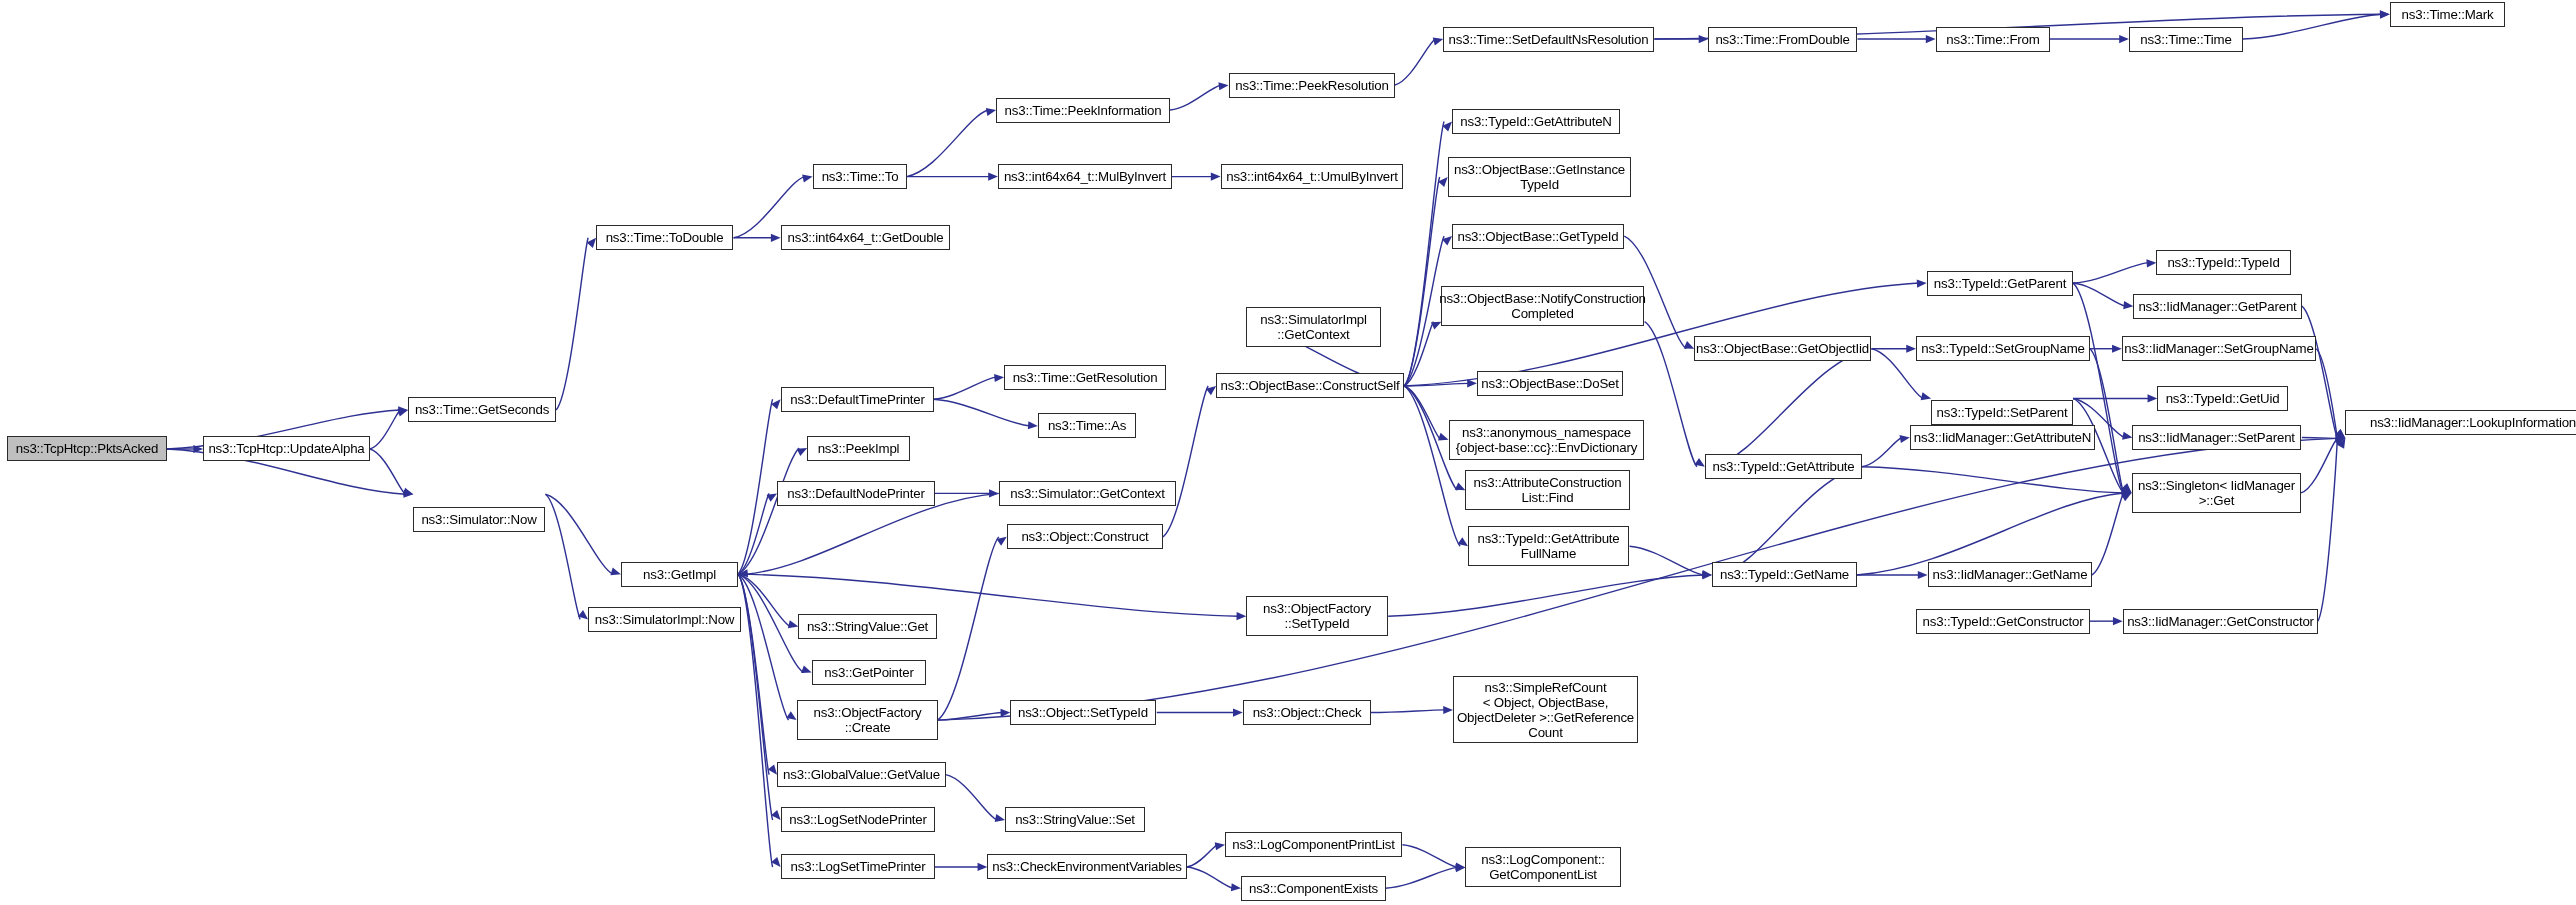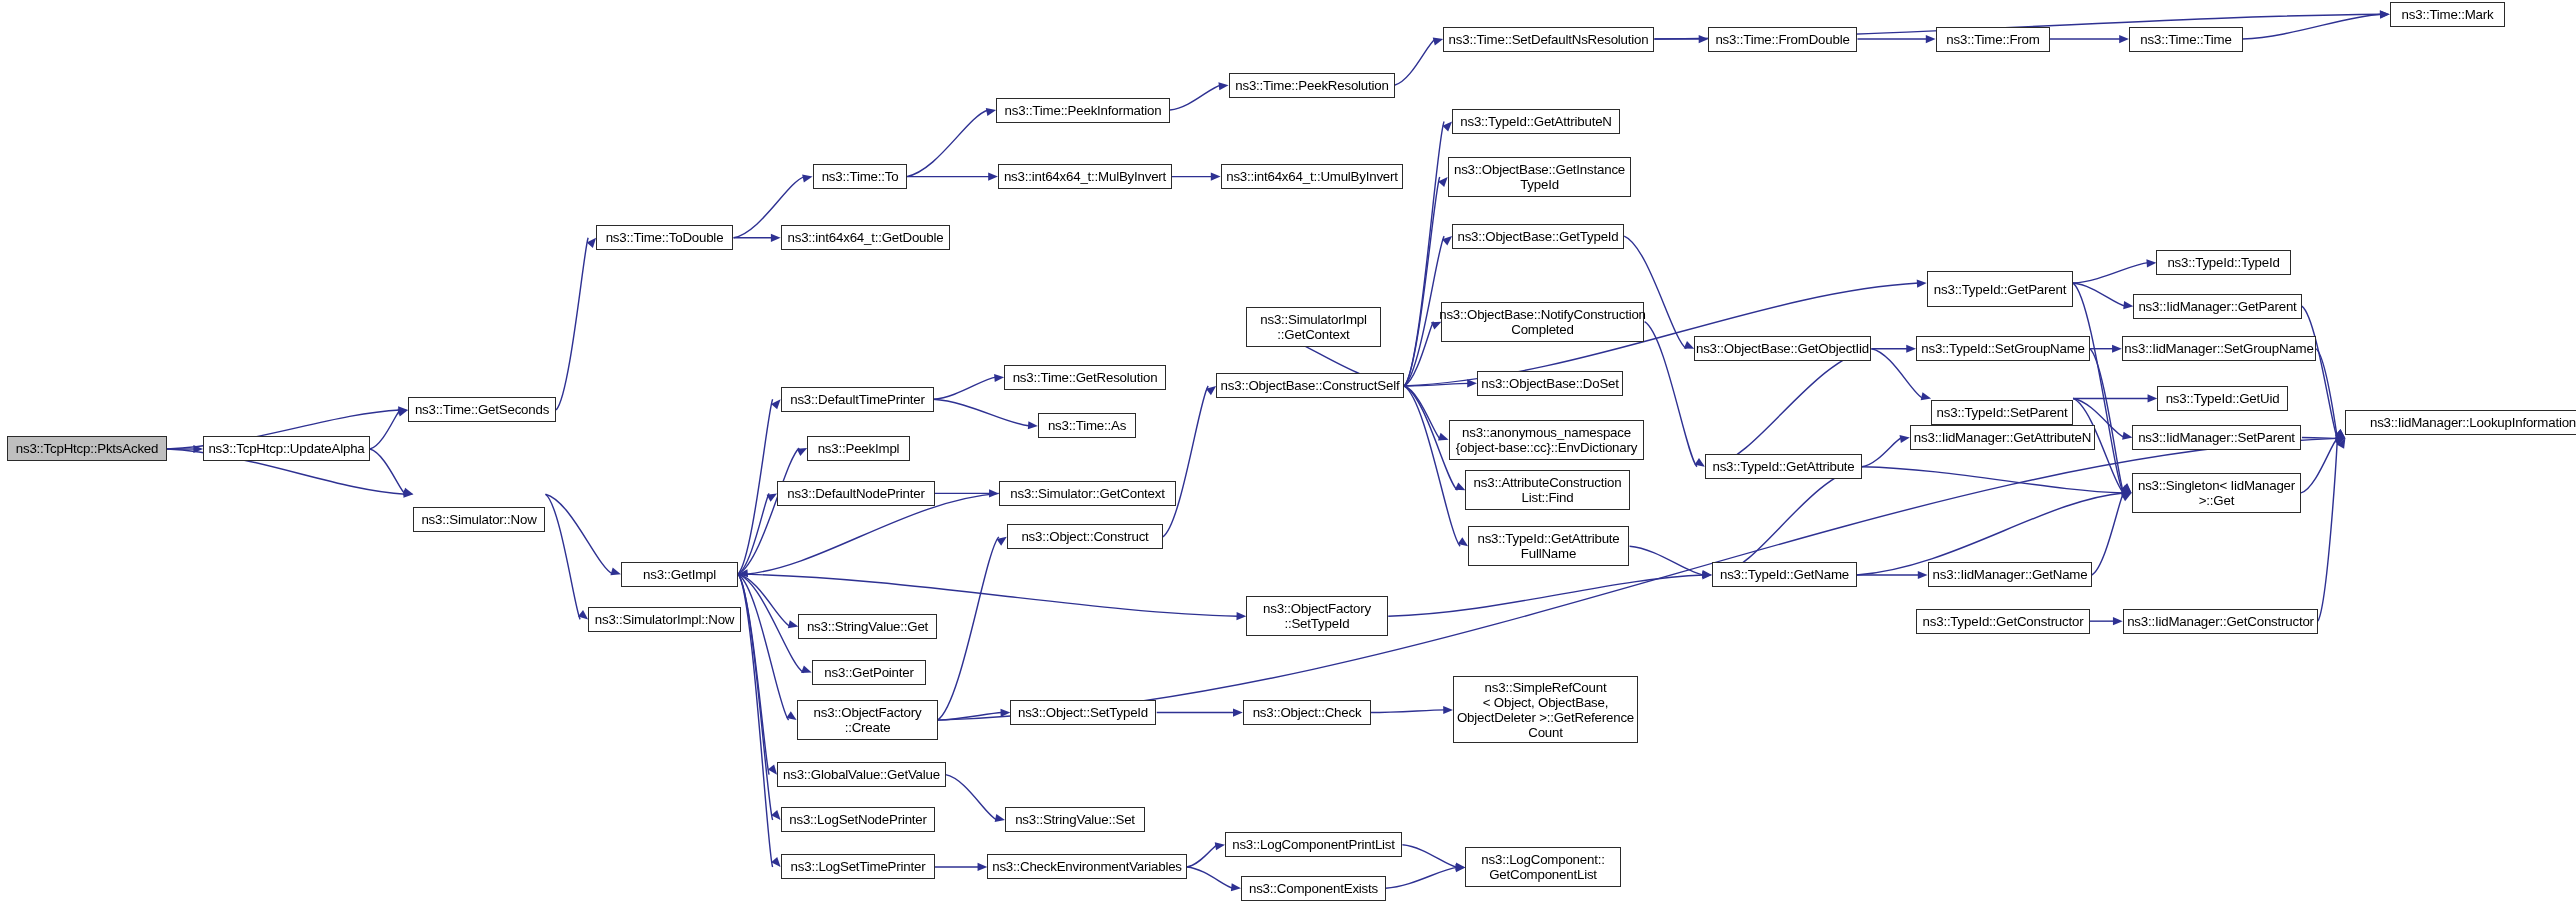--- a/index.html
+++ b/index.html
@@ -271,32 +271,32 @@
 GetComponentList</div>
       <div class="gnode" style="left: 1246px; top: 596px; width: 142px; height: 40px;">ns3::ObjectFactory
 ::SetTypeId</div>
       <div class="gnode" style="left: 1246px; top: 307px; width: 135px; height: 40px;">ns3::SimulatorImpl
 ::GetContext</div>
       <div class="gnode" style="left: 1216px; top: 373px; width: 188px; height: 25px;">ns3::ObjectBase::ConstructSelf</div>
       <div class="gnode" style="left: 1452px; top: 109px; width: 168px; height: 25px;">ns3::TypeId::GetAttributeN</div>
       <div class="gnode" style="left: 1448px; top: 157px; width: 183px; height: 40px;">ns3::ObjectBase::GetInstance
 TypeId</div>
       <div class="gnode" style="left: 1452px; top: 224px; width: 172px; height: 25px;">ns3::ObjectBase::GetTypeId</div>
-      <div class="gnode" style="left: 1441px; top: 302px; width: 203px; height: 40px;">ns3::ObjectBase::NotifyConstruction
+      <div class="gnode" style="left: 1441px; top: 286px; width: 203px; height: 40px;">ns3::ObjectBase::NotifyConstruction
 Completed</div>
       <div class="gnode" style="left: 1477px; top: 371px; width: 146px; height: 25px;">ns3::ObjectBase::DoSet</div>
       <div class="gnode" style="left: 1449px; top: 420px; width: 195px; height: 40px;">ns3::anonymous_namespace
 {object-base::cc}::EnvDictionary</div>
       <div class="gnode" style="left: 1465px; top: 470px; width: 165px; height: 40px;">ns3::AttributeConstruction
 List::Find</div>
       <div class="gnode" style="left: 1468px; top: 526px; width: 161px; height: 40px;">ns3::TypeId::GetAttribute
 FullName</div>
       <div class="gnode" style="left: 1694px; top: 336px; width: 177px; height: 25px;">ns3::ObjectBase::GetObjectIid</div>
       <div class="gnode" style="left: 1705px; top: 454px; width: 157px; height: 25px;">ns3::TypeId::GetAttribute</div>
-      <div class="gnode" style="left: 1927px; top: 271px; width: 146px; height: 36px;">ns3::TypeId::GetParent</div>
+      <div class="gnode" style="left: 1927px; top: 271px; width: 146px; height: 25px;">ns3::TypeId::GetParent</div>
       <div class="gnode" style="left: 1916px; top: 336px; width: 174px; height: 25px;">ns3::TypeId::SetGroupName</div>
       <div class="gnode" style="left: 1931px; top: 400px; width: 142px; height: 25px;">ns3::TypeId::SetParent</div>
       <div class="gnode" style="left: 1910px; top: 425px; width: 185px; height: 25px;">ns3::IidManager::GetAttributeN</div>
       <div class="gnode" style="left: 1712px; top: 562px; width: 145px; height: 25px;">ns3::TypeId::GetName</div>
       <div class="gnode" style="left: 1916px; top: 609px; width: 174px; height: 25px;">ns3::TypeId::GetConstructor</div>
       <div class="gnode" style="left: 1928px; top: 562px; width: 164px; height: 25px;">ns3::IidManager::GetName</div>
       <div class="gnode" style="left: 2156px; top: 250px; width: 135px; height: 25px;">ns3::TypeId::TypeId</div>
       <div class="gnode" style="left: 2133px; top: 294px; width: 169px; height: 25px;">ns3::IidManager::GetParent</div>
       <div class="gnode" style="left: 2122px; top: 336px; width: 194px; height: 25px;">ns3::IidManager::SetGroupName</div>
       <div class="gnode" style="left: 2157px; top: 386px; width: 131px; height: 25px;">ns3::TypeId::GetUid</div>

